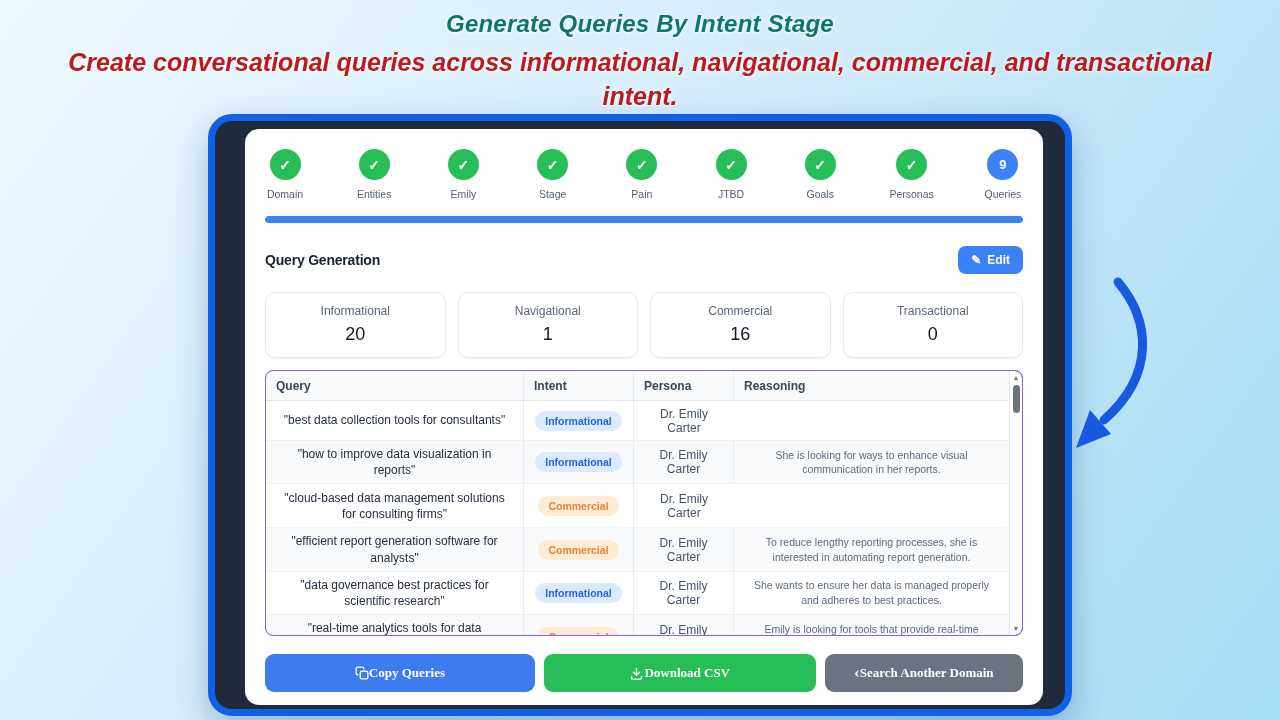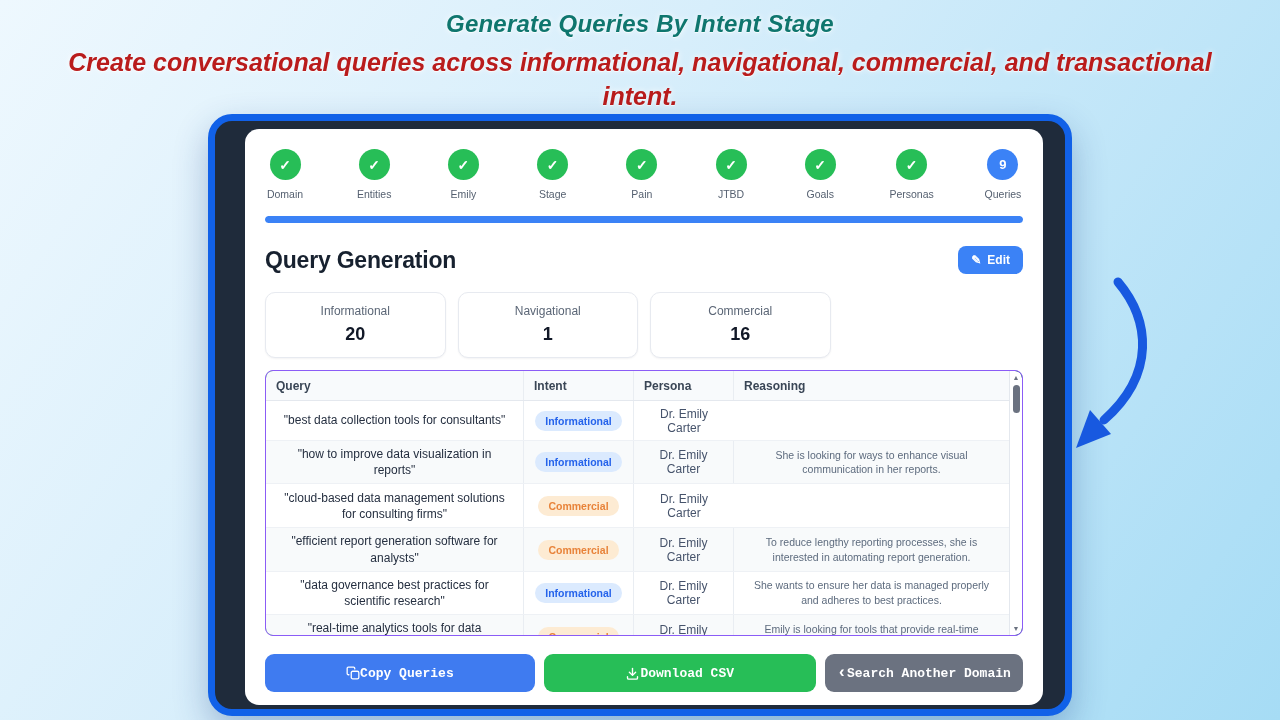--- a/index.html
+++ b/index.html
@@ -45,36 +45,36 @@
   }
   .step-circle.done { background:#27be57; }
   .step-circle.current { background:#3b82f6; font-size:13px; }
   .step-label { margin-top:8px; font-size:10.5px; color:#556070; }
 
   .progress { margin-top:16px; height:7px; border-radius:6px; background:#dbeafe; overflow:hidden; }
   .progress-fill { height:100%; width:100%; background:#3b82f6; border-radius:6px; }
 
   
   .head-row { margin-top:23px; display:flex; align-items:center; justify-content:space-between; }
-  .panel-title { font-size:23px; font-weight:800; color:#17212f; letter-spacing:-.2px; }
+  .panel-title { font-size:14px; font-weight:800; color:#17212f; letter-spacing:-.2px; }
   .edit-btn {
     background:#3b82f6; color:#fff; border:none; border-radius:8px; cursor:pointer;
     font-family:inherit; font-size:12px; font-weight:700; padding:7px 13px;
     display:flex; align-items:center; gap:6px;
   }
   .edit-btn .pencil { font-size:12px; line-height:1; }
 
   
   .stats { margin-top:18px; display:grid; grid-template-columns:repeat(4,1fr); gap:12px; }
   .stat {
     background:#fff; border:1px solid #e7eaf0; border-radius:10px; text-align:center;
     padding:11px 4px 12px; box-shadow:0 1px 2px rgba(16,24,40,.05);
   }
   .stat-label { font-size:12px; color:#5b6676; }
-  .stat-value { margin-top:6px; font-size:18px; font-weight:700; color:#111827; }
+  .stat-value { margin-top:6px; font-size:18px; font-weight:400; color:#111827; }
 
   
   .tbl {
     margin-top:12px; position:relative; height:266px; overflow:hidden;
     border:1px solid #8b5cf6; border-radius:8px; background:#0c4a6e;
   }
   .thead, .trow {
     display:grid; grid-template-columns:258px 110px 100px 1fr;
     margin-right:13px;
   }
@@ -110,21 +110,21 @@
     padding:3px 0; border-radius:0 7px 7px 0;
   }
   .sb-arrow { font-size:7px; color:#6b7280; line-height:1; cursor:pointer; }
   .sb-thumb { width:7px; height:28px; background:#6b7280; border-radius:4px; margin-top:4px; cursor:pointer; }
   .sb-spacer { flex:1; }
 
   
   .actions { margin-top:18px; display:flex; gap:9px; }
   .btn {
     height:38px; border:none; border-radius:9px; cursor:pointer; color:#fff;
-    font-family:Liberation Mono, monospace; font-size:13px; font-weight:700;
+    font-family:Liberation Serif, serif; font-size:13px; font-weight:700;
     display:flex; align-items:center; justify-content:center; 
   }
   .btn.blue  { flex:1.36; background:#3f7bf0; }
   .btn.green { flex:1.37; background:#27be57; }
   .btn.gray  { flex:1.0;  background:#6b7280; }
   .btn .chev { font-size:17px; line-height:1; margin-top:-2px; }
 
   
   .arrow-doodle { position:absolute; left:1068px; top:272px; width:140px; height:195px; }
 </style>
@@ -215,20 +215,24 @@
           <div class="stat-label">Informational</div>
           <div class="stat-value">20</div>
         </div>
         <div class="stat">
           <div class="stat-label">Navigational</div>
           <div class="stat-value">1</div>
         </div>
         <div class="stat">
           <div class="stat-label">Commercial</div>
           <div class="stat-value">16</div>
+        </div>
+        <div class="stat">
+          <div class="stat-label">Transactional</div>
+          <div class="stat-value">0</div>
         </div>
       </div>
 
       <div class="tbl">
         <div class="thead">
           <div class="th">Query</div>
           <div class="th">Intent</div>
           <div class="th">Persona</div>
           <div class="th">Reasoning</div>
         </div>

